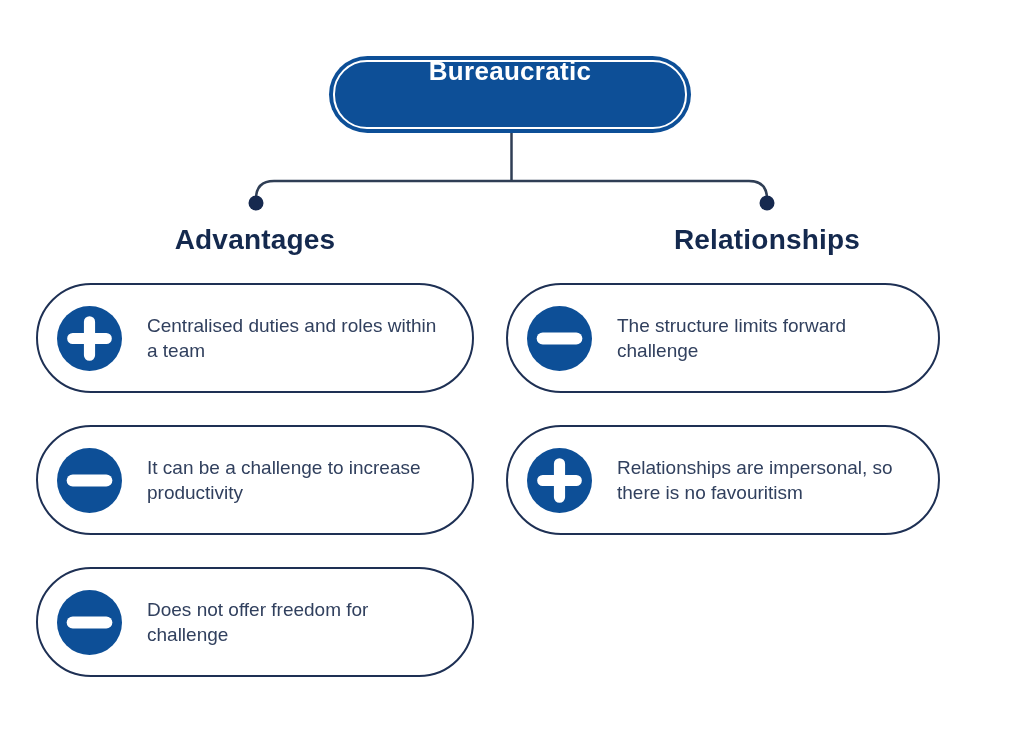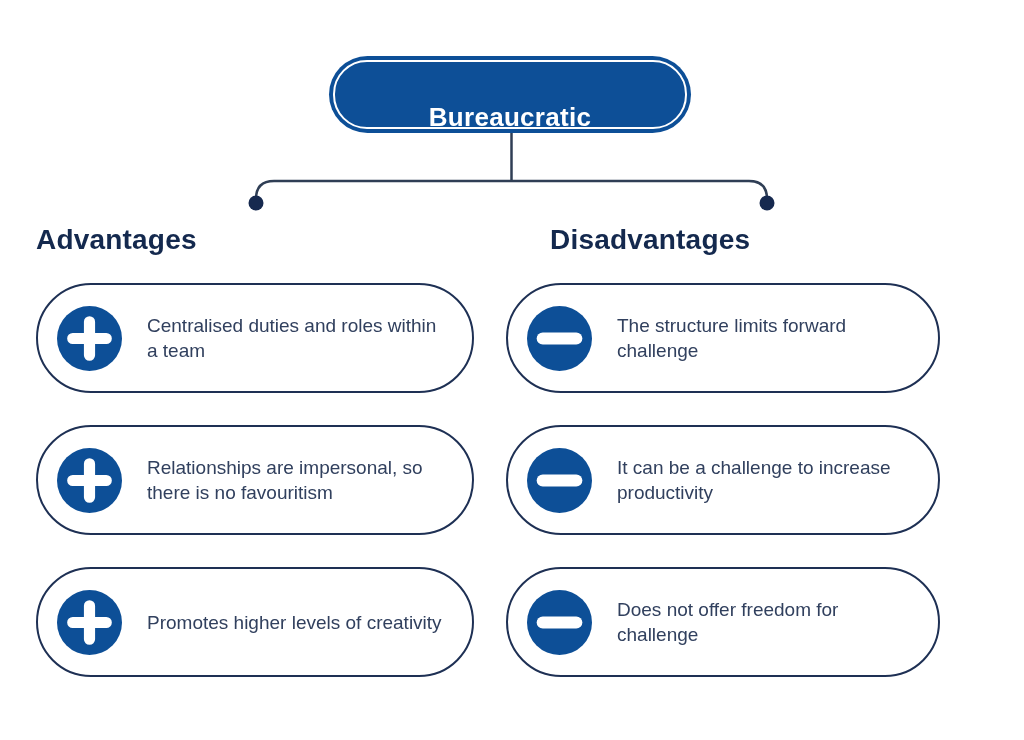--- a/index.html
+++ b/index.html
@@ -28,21 +28,21 @@
   
   .root-node {
     position: absolute;
     left: 329px;
     top: 56px;
     width: 362px;
     height: 77px;
     background: #0d4f97;
     border-radius: 39px;
     display: flex;
-    align-items: flex-end;
+    align-items: flex-start;
     justify-content: center;
   }
   .root-node::before {
     content: "";
     position: absolute;
     inset: 4px;
     border: 2px solid #ffffff;
     border-radius: 34px;
     pointer-events: none;
   }
@@ -50,20 +50,21 @@
     color: #ffffff;
     font-size: 26px;
     font-weight: 700;
     letter-spacing: 0.3px;
   }
 
   
   .col-heading {
     position: absolute;
     top: 224px;
+    text-align: center;
     font-size: 28px;
     font-weight: 700;
     color: #14294e;
     letter-spacing: 0.2px;
   }
   .col-heading.adv { left: 36px;  width: 438px; }
   .col-heading.dis { left: 550px; width: 434px; }
 
   
   .grid {
@@ -112,21 +113,21 @@
     <path d="M256 200 L256 199 Q256 181 274 181 L749 181 Q767 181 767 199 L767 200" fill="none" stroke="#2f3e55" stroke-width="2.5"></path>
     <circle cx="256" cy="203" r="7.5" fill="#16294f"></circle>
     <circle cx="767" cy="203" r="7.5" fill="#16294f"></circle>
   </svg>
 
   <div class="root-node">
     <span class="root-label">Bureaucratic</span>
   </div>
 
   <div class="col-heading adv">Advantages</div>
-  <div class="col-heading dis">Disadvantages</div>
+  <div class="col-heading dis">Relationships</div>
 
   <div class="grid">
 
     <div class="card">
       <span class="badge">
         <svg viewBox="0 0 64 64">
             <circle cx="32" cy="32" r="32" fill="#0d4f97"></circle>
             <path d="M32 15.5 V48.5 M15.5 32 H48.5" stroke="#ffffff" stroke-width="11" stroke-linecap="round" fill="none"></path>
           </svg>
       </span>
@@ -140,45 +141,36 @@
             <path d="M15.5 32 H48.5" stroke="#ffffff" stroke-width="12" stroke-linecap="round" fill="none"></path>
           </svg>
       </span>
       <p class="card-text">The structure limits forward challenge</p>
     </div>
 
     <div class="card">
       <span class="badge">
         <svg viewBox="0 0 64 64">
             <circle cx="32" cy="32" r="32" fill="#0d4f97"></circle>
-            <path d="M32 15.5 V48.5 M15.5 32 H48.5" stroke="#ffffff" stroke-width="11" stroke-linecap="round" fill="none"></path>
-          </svg>
-      </span>
-      <p class="card-text">Relationships are impersonal, so there is no favouritism</p>
-    </div>
-
-    <div class="card">
-      <span class="badge">
-        <svg viewBox="0 0 64 64">
-            <circle cx="32" cy="32" r="32" fill="#0d4f97"></circle>
             <path d="M15.5 32 H48.5" stroke="#ffffff" stroke-width="12" stroke-linecap="round" fill="none"></path>
           </svg>
       </span>
       <p class="card-text">It can be a challenge to increase productivity</p>
     </div>
 
     <div class="card">
       <span class="badge">
         <svg viewBox="0 0 64 64">
             <circle cx="32" cy="32" r="32" fill="#0d4f97"></circle>
             <path d="M32 15.5 V48.5 M15.5 32 H48.5" stroke="#ffffff" stroke-width="11" stroke-linecap="round" fill="none"></path>
           </svg>
       </span>
-      <p class="card-text">Promotes higher levels of creativity</p>
+      <p class="card-text">Relationships are impersonal, so there is no favouritism</p>
     </div>
+
 
     <div class="card">
       <span class="badge">
         <svg viewBox="0 0 64 64">
             <circle cx="32" cy="32" r="32" fill="#0d4f97"></circle>
             <path d="M15.5 32 H48.5" stroke="#ffffff" stroke-width="12" stroke-linecap="round" fill="none"></path>
           </svg>
       </span>
       <p class="card-text">Does not offer freedom for challenge</p>
     </div>

